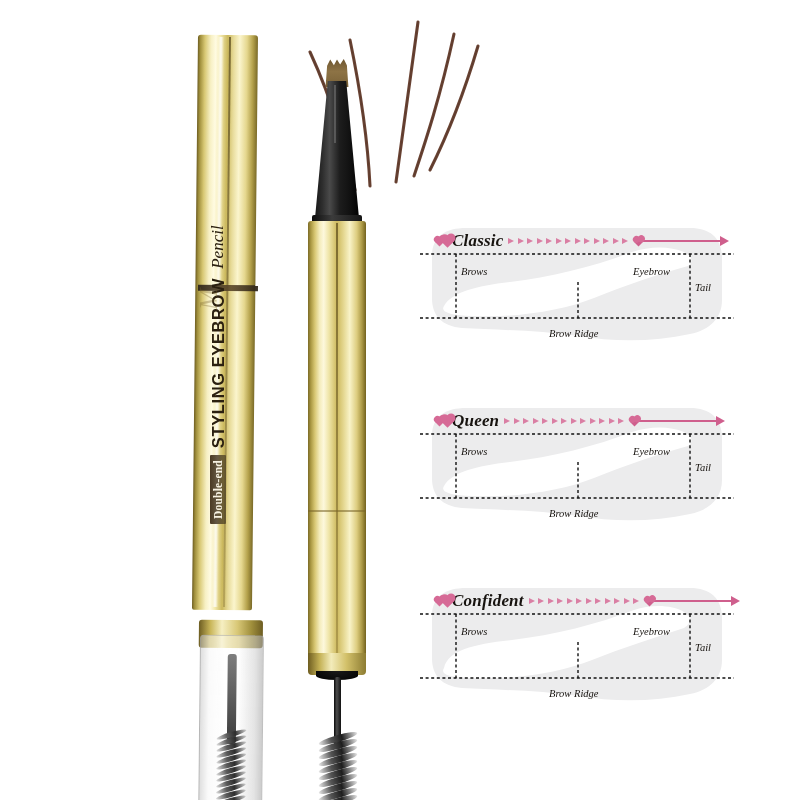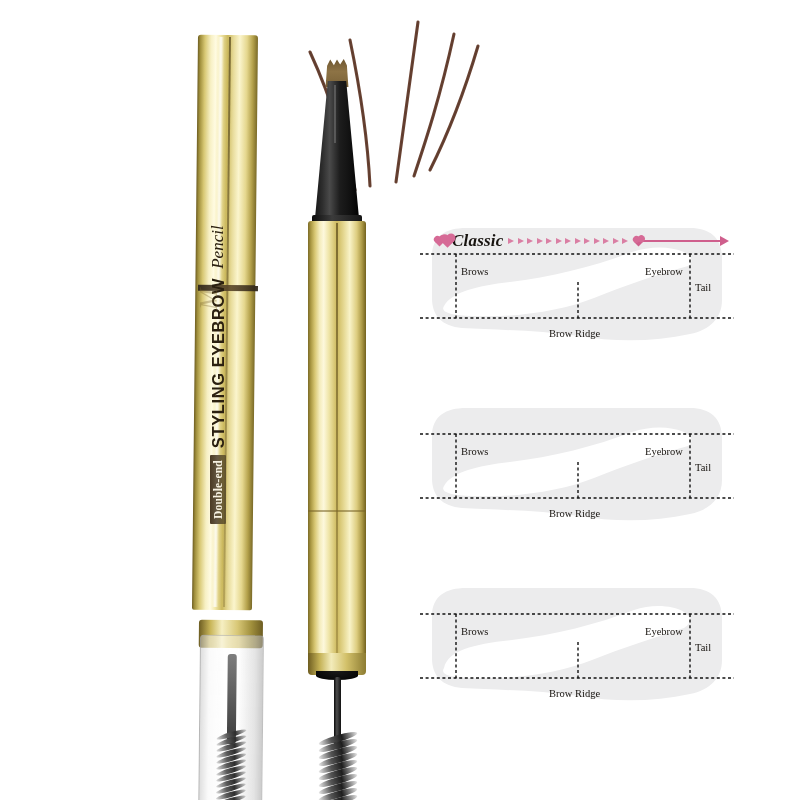--- a/index.html
+++ b/index.html
@@ -200,25 +200,25 @@
     border-top:3.5px solid transparent;border-bottom:3.5px solid transparent;
   }
   .arrowgrp{display:flex;align-items:center;margin-left:7px;}
   .arrowshaft{width:78px;height:2px;background:#cf5f8d;}
   .arrowhead{
     width:0;height:0;border-left:9px solid #cf5f8d;
     border-top:5px solid transparent;border-bottom:5px solid transparent;
   }
   .st-txt{
     position:absolute; font-family:"Liberation Serif", serif;
-    font-size:10.5px; color:#17130f; white-space:nowrap;
+    font-size:10.5px; color:#17130f; white-space:nowrap;font-style:italic;
   }
   .t-brows{left:43px; top:40px;}
   .t-ridge{left:131px; top:102px;}
-  .t-eyebrow{left:227px; top:40px;}
+  .t-eyebrow{left:215px; top:40px;}
   .t-tail{left:277px; top:56px;}
 </style>
 </head>
 <body>
 
 <div class="stage">
 
   <svg class="hairs" viewBox="0 0 300 210" xmlns="http://www.w3.org/2000/svg">
     <g fill="none" stroke="#6b4434" stroke-linecap="round">
       <path d="M105 190 C 96 150, 84 104, 60 52" stroke-width="3.1"></path>
@@ -351,20 +351,45 @@
                C 274 30, 276 36, 270 40 C 240 48, 206 60, 176 72 C 144 85, 96 92, 54 90
                C 32 89, 22 86, 26 80 Z" fill="#ffffff"></path>
       <g stroke="#111111" stroke-width="1.4" stroke-dasharray="3 2.6" fill="none">
         <line x1="2" y1="28" x2="316" y2="28"></line>
         <line x1="2" y1="92" x2="316" y2="92"></line>
         <line x1="38" y1="28" x2="38" y2="92"></line>
         <line x1="160" y1="56" x2="160" y2="92"></line>
         <line x1="272" y1="28" x2="272" y2="92"></line>
       </g>
     </svg>
+    <div class="st-label">
+      <span class="heart"></span>
+      <span class="heart big"></span>
+      <span class="st-name">Queen</span>
+      <span class="trail">
+        <i class="tri"></i>
+          <i class="tri"></i>
+          <i class="tri"></i>
+          <i class="tri"></i>
+          <i class="tri"></i>
+        <i class="tri"></i>
+          <i class="tri"></i>
+          <i class="tri"></i>
+          <i class="tri"></i>
+          <i class="tri"></i>
+        <i class="tri"></i>
+          <i class="tri"></i>
+          <i class="tri"></i>
+      </span>
+      <span class="arrowgrp">
+        <span class="heart" style="background:#cf5f8d"></span>
+        <span class="arrowshaft"></span>
+          <span class="arrowhead"></span>
+      </span>
+    </div>
     <span class="st-txt t-brows">Brows</span>
     <span class="st-txt t-ridge">Brow Ridge</span>
     <span class="st-txt t-eyebrow">Eyebrow</span>
     <span class="st-txt t-tail">Tail</span>
   </div>
 
   <div class="stencil" style="top:586px">
     <svg class="st-body" viewBox="0 0 318 120" xmlns="http://www.w3.org/2000/svg">
       <path d="M14 30 C 14 10, 28 2, 48 2 L 272 2 C 292 2, 304 12, 304 32 L 304 74
                C 304 92, 292 104, 272 108 C 236 116, 196 116, 160 110
@@ -373,19 +398,43 @@
                C 274 31, 274 37, 266 42 C 236 52, 204 62, 174 74 C 142 87, 94 94, 52 92
                C 30 91, 22 88, 26 82 Z" fill="#ffffff"></path>
       <g stroke="#111111" stroke-width="1.4" stroke-dasharray="3 2.6" fill="none">
         <line x1="2" y1="28" x2="316" y2="28"></line>
         <line x1="2" y1="92" x2="316" y2="92"></line>
         <line x1="38" y1="28" x2="38" y2="92"></line>
         <line x1="160" y1="56" x2="160" y2="92"></line>
         <line x1="272" y1="28" x2="272" y2="92"></line>
       </g>
     </svg>
+    <div class="st-label">
+      <span class="heart"></span>
+      <span class="heart big"></span>
+      <span class="st-name">Confident</span>
+      <span class="trail">
+        <i class="tri"></i>
+          <i class="tri"></i>
+          <i class="tri"></i>
+          <i class="tri"></i>
+          <i class="tri"></i>
+        <i class="tri"></i>
+          <i class="tri"></i>
+          <i class="tri"></i>
+          <i class="tri"></i>
+          <i class="tri"></i>
+        <i class="tri"></i>
+          <i class="tri"></i>
+      </span>
+      <span class="arrowgrp">
+        <span class="heart" style="background:#cf5f8d"></span>
+        <span class="arrowshaft"></span>
+          <span class="arrowhead"></span>
+      </span>
+    </div>
     <span class="st-txt t-brows">Brows</span>
     <span class="st-txt t-ridge">Brow Ridge</span>
     <span class="st-txt t-eyebrow">Eyebrow</span>
     <span class="st-txt t-tail">Tail</span>
   </div>
 
 </div>
 
 </body></html>

